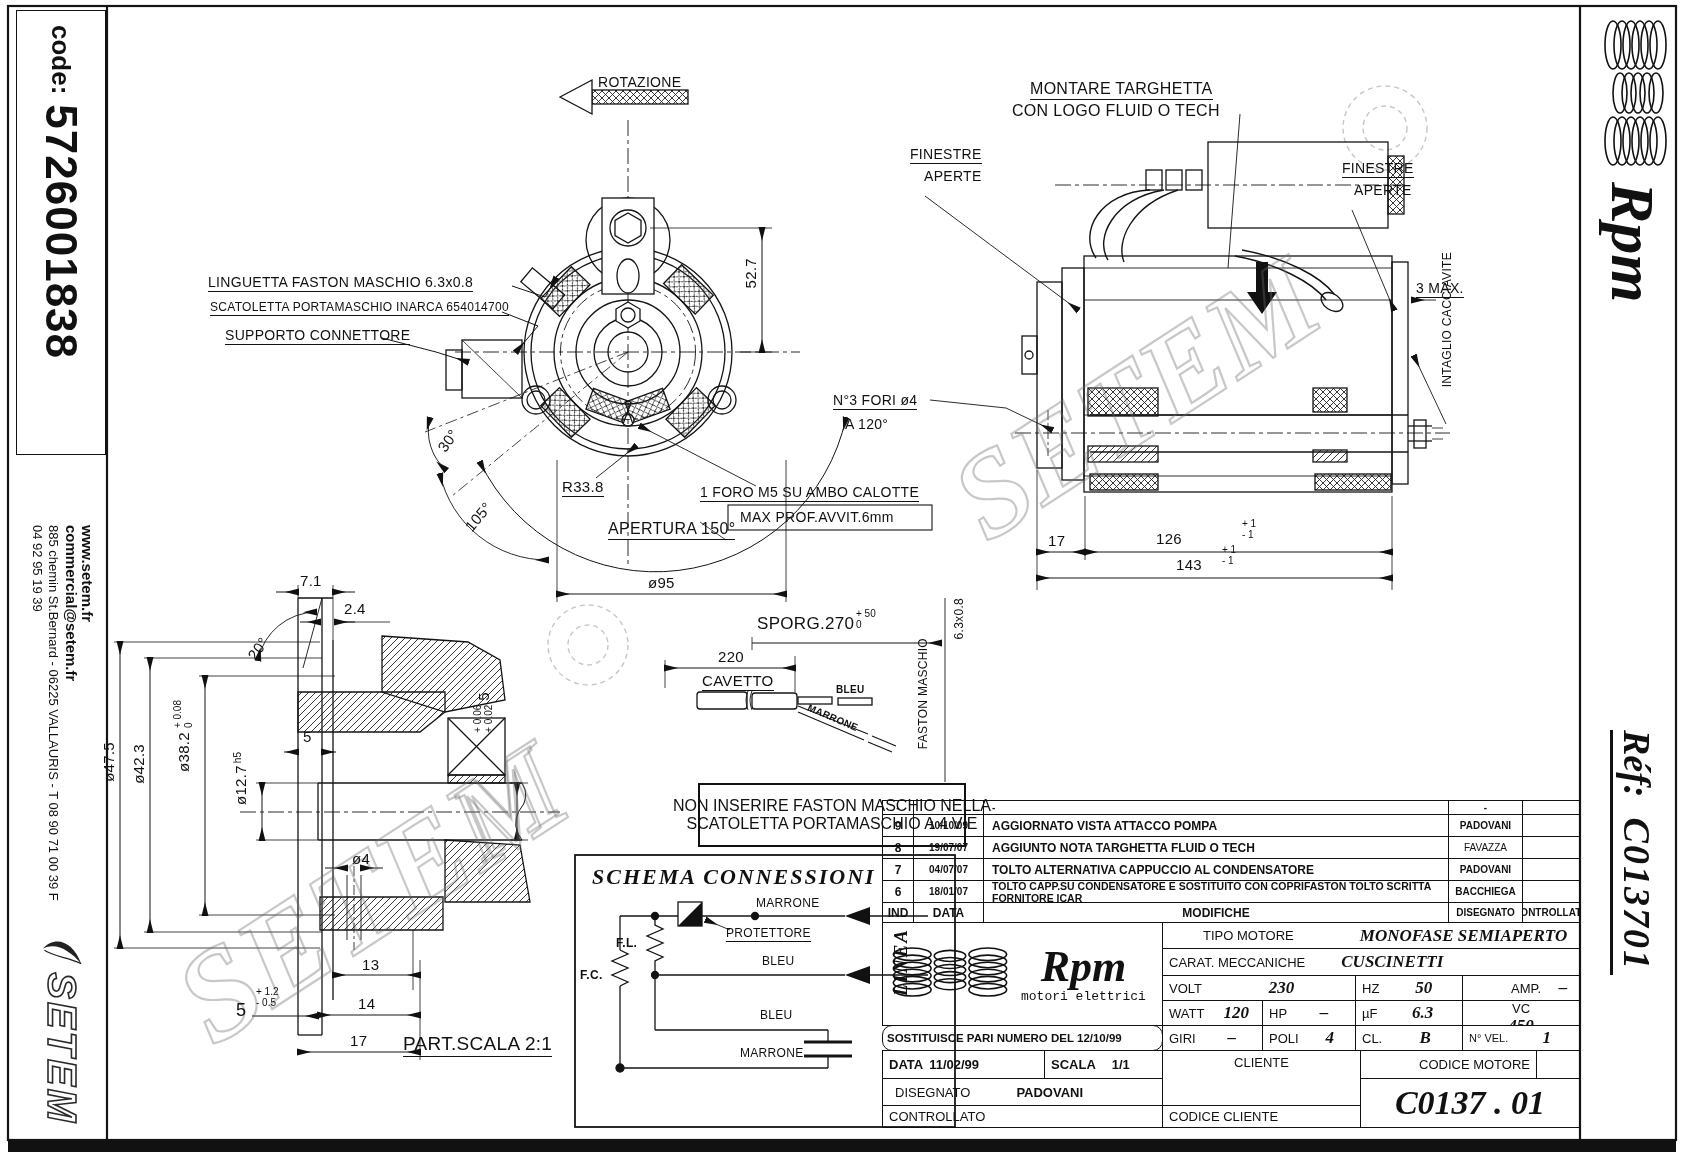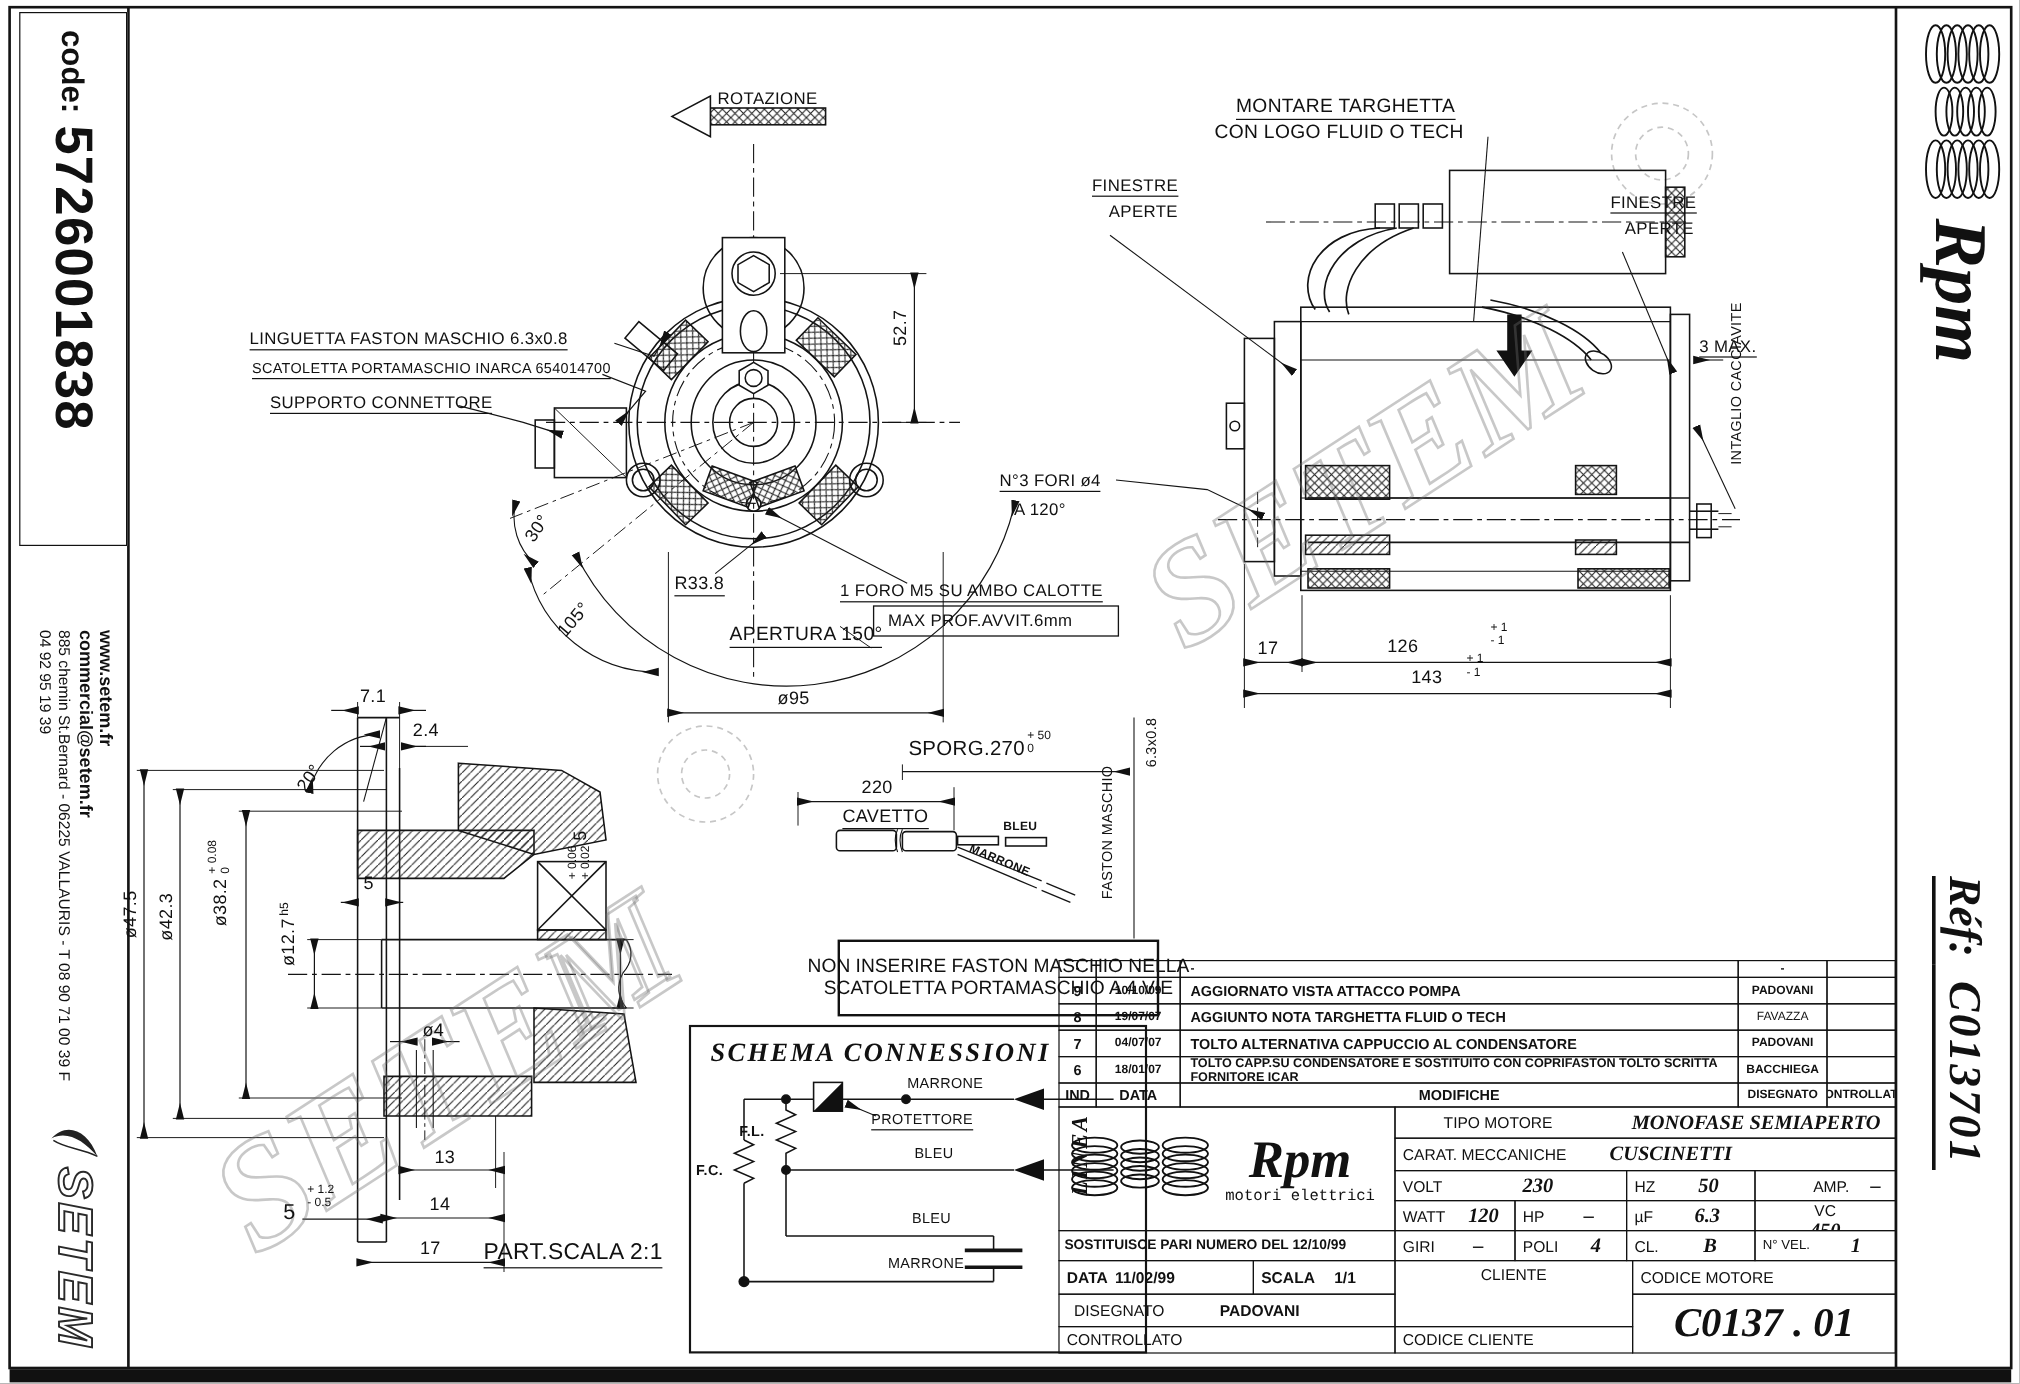--- a/index.html
+++ b/index.html
@@ -657,21 +657,21 @@
     </div>
     <div class="cell" style="left:1355px;top:1000px;width:108px;height:26px;">
       <span class="lab">µF</span>
       <span class="val" style="margin:0 auto;">6.3</span>
     </div>
     <div class="cell" style="left:1462px;top:1000px;width:118px;height:26px;flex-direction:column;">
       <span class="lab">VC</span>
       <span class="val" style="margin:0 auto;">450</span>
     </div>
 
-    <div class="cell" style="left:882px;top:1025px;width:281px;height:26px;">
+    <div class="cell" style="left:882px;top:1025px;width:281px;height:26px;border-radius:10px;">
       <span style="font-size:11.5px;font-weight:bold;padding-left:4px;white-space:nowrap;">SOSTITUISCE PARI NUMERO DEL 12/10/99</span>
     </div>
     <div class="cell" style="left:1162px;top:1025px;width:101px;height:26px;">
       <span class="lab">GIRI</span>
       <span class="val" style="margin:0 auto;">–</span>
     </div>
     <div class="cell" style="left:1262px;top:1025px;width:94px;height:26px;">
       <span class="lab">POLI</span>
       <span class="val" style="margin:0 auto;">4</span>
     </div>
@@ -690,21 +690,21 @@
     </div>
     <div class="cell" style="left:1044px;top:1050px;width:119px;height:29px;">
       <span class="lab" style="font-weight:bold;">SCALA</span>
       <span style="font-size:13px;font-weight:bold;margin-left:10px;">1/1</span>
     </div>
 
     <div class="cell" style="left:1162px;top:1050px;width:199px;height:56px;align-items:flex-start;justify-content:center;">
       <span class="lab" style="padding-top:4px;">CLIENTE</span>
     </div>
 
-    <div class="cell" style="left:1360px;top:1050px;width:220px;height:29px;justify-content:flex-start;">
+    <div class="cell" style="left:1360px;top:1050px;width:177px;height:29px;justify-content:flex-end;">
       <span class="lab">CODICE MOTORE</span>
     </div>
     <div class="cell" style="left:1360px;top:1078px;width:220px;height:50px;justify-content:center;text-align:center;">
       <span class="val" style="font-size:34px;">C0137 . 01</span>
     </div>
 
     <div class="cell" style="left:882px;top:1078px;width:281px;height:28px;">
       <span class="lab" style="padding-left:12px;">DISEGNATO</span>
       <span style="font-size:13px;font-weight:bold;margin-left:40px;">PADOVANI</span>
     </div>

